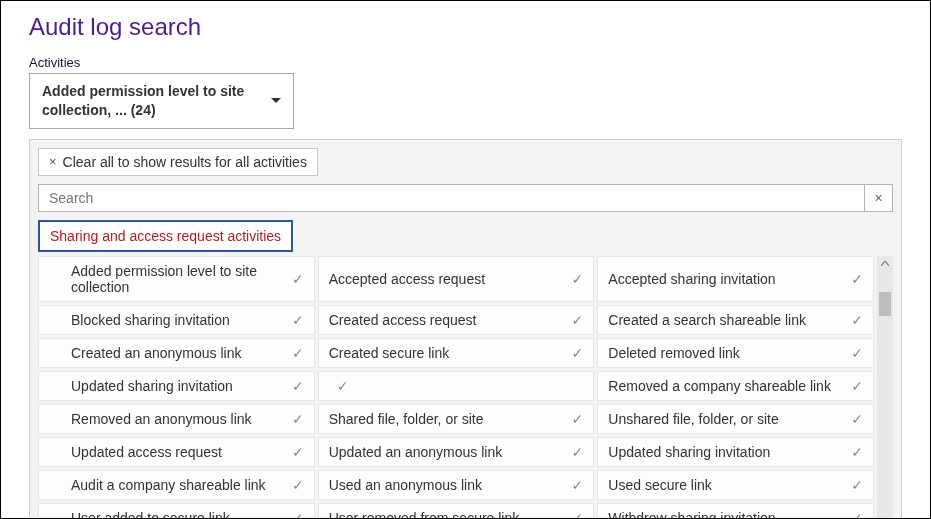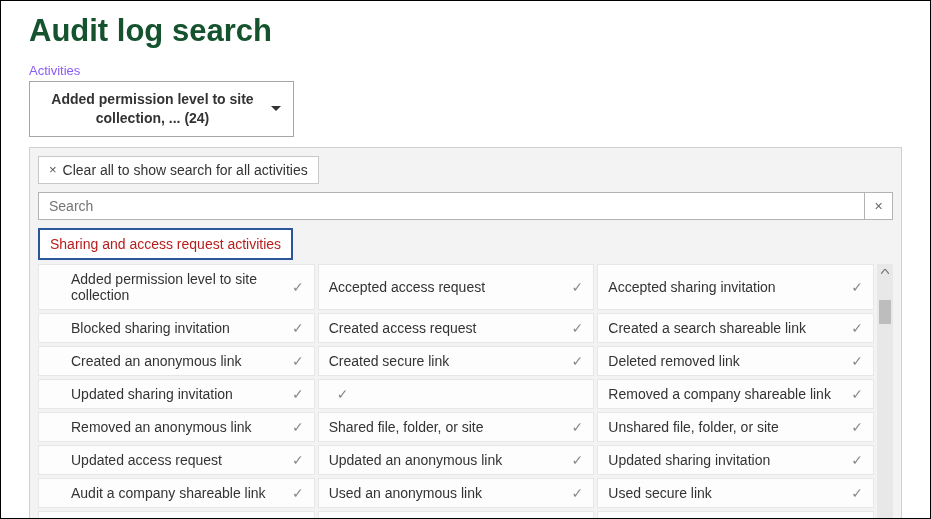--- a/index.html
+++ b/index.html
@@ -8,46 +8,45 @@
   background: #fff;
   color: #333;
   width: 931px;
   height: 519px;
   position: relative;
   overflow: hidden;
   border: 1px solid #000;
 }
 .container { padding: 12px 28px 0 28px; }
 .page-title {
-  font-size: 31px;
-  font-weight: 700;
-  color: #14532d;
+  font-size: 24px;
+  font-weight: 400;
+  color: #4c1d95;
   margin-bottom: 14px;
 }
 .field-label {
   font-size: 13px;
-  color: #8b5cf6;
+  color: #0f172a;
   margin-bottom: 3px;
 }
 .activities-select {
   display: inline-flex;
   align-items: center;
   border: 1px solid #a6a6a6;
   background: #fff;
   padding: 8px 12px;
   width: 265px;
   font-size: 14px;
   cursor: pointer;
   line-height: 1.35;
 }
 .activities-select .sel-text {
   flex: 1;
   font-weight: 600;
   color: #333;
-  text-align: center;
 }
 .activities-select .caret {
   margin-left: 8px;
   display: inline-flex;
 }
 .dropdown-panel {
   margin-top: 10px;
   border: 1px solid #d0d0d0;
   background: #f3f3f3;
   padding: 8px;
@@ -169,21 +168,21 @@
     <span class="caret">
       <svg width="10" height="6" viewBox="0 0 10 6">
           <path d="M0 0 L5 5 L10 0 Z" fill="#333"></path>
         </svg>
     </span>
   </div>
 
   <div class="dropdown-panel">
     <button class="clear-btn">
       <span class="xmark">×</span>
-      <span>Clear all to show search for all activities</span>
+      <span>Clear all to show results for all activities</span>
     </button>
 
     <div class="search-row">
       <input class="search-input" type="text" placeholder="Search" style="">
       <div class="search-clear">
         <span>×</span>
       </div>
     </div>
 
     <div>

